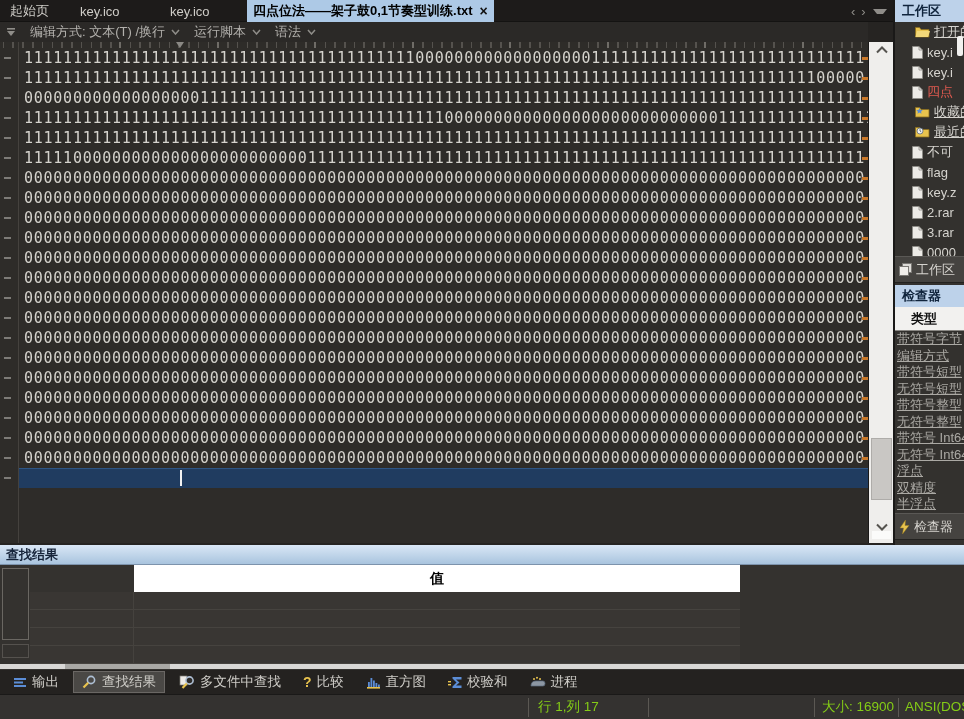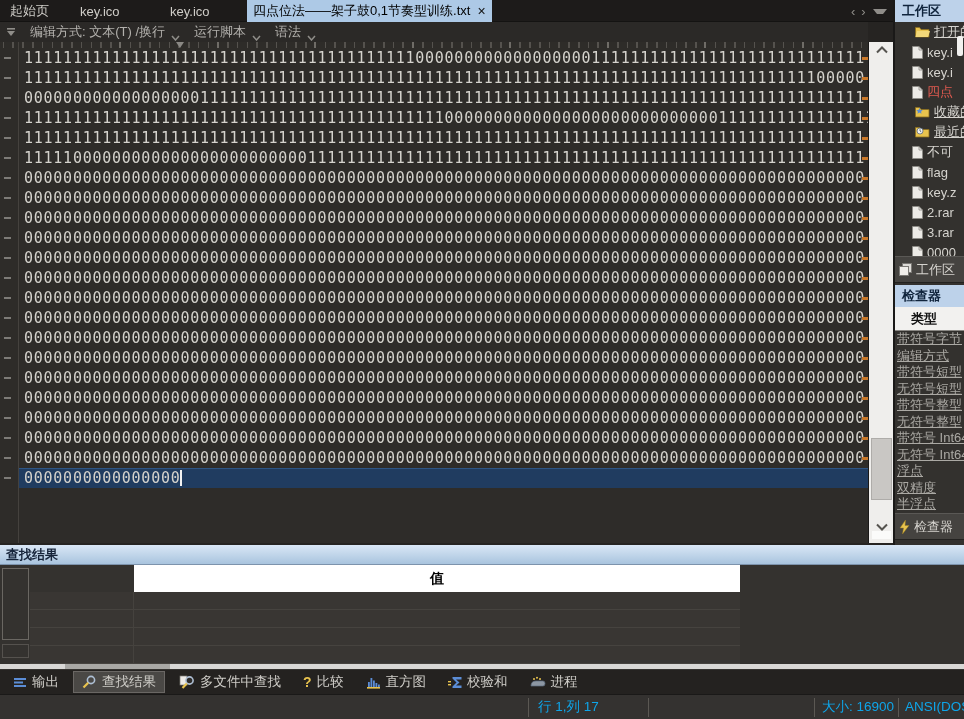--- a/index.html
+++ b/index.html
@@ -4,30 +4,30 @@
 <style>
   * { margin:0; padding:0; box-sizing:border-box; }
   html,body { width:964px; height:719px; overflow:hidden; background:#262422;
     font-family:"Liberation Sans", sans-serif; }
   #app { position:relative; width:964px; height:719px; background:#262422; }
 
   
   .tabbar { position:absolute; left:0; top:0; width:895px; height:22px; background:#1d1b1a; border-bottom:1px solid #141312; }
   .tab { position:absolute; top:0; height:22px; display:flex; align-items:center; padding:0 6px;
     color:#cfcdc8; font-size:13px; white-space:nowrap; cursor:default; }
-  .tab.active { background:#adc9e6; color:#000; font-weight:normal;text-align:right; }
+  .tab.active { background:#adc9e6; color:#000; font-weight:bold;text-align:right; }
   .tab .close { margin-left:7px; font-size:14px; line-height:14px; color:#111; }
   .tabnav { position:absolute; top:0; height:22px; display:flex; align-items:center; color:#8f8d89; font-size:13px; }
   .tabnav span { padding:0 3px; }
   .tri-down { width:0; height:0; border-left:4px solid transparent; border-right:4px solid transparent; border-top:5px solid #8f8d89; margin:0 4px; }
 
   
   .toolbar { position:absolute; left:0; top:22px; width:868px; height:20px; background:#2b2927;
     color:#b3b1ad; font-size:13px; display:flex; align-items:center; }
-  .toolbar .item { margin-left:14px; display:flex; align-items:flex-end; white-space:nowrap; }
+  .toolbar .item { margin-left:14px; display:flex; align-items:center; white-space:nowrap; }
   .chev { width:9px; height:6px; margin-left:6px; display:inline-block; }
   .collapse-ic { margin-left:6px; width:10px; height:10px; }
 
   
   .editor { position:absolute; left:0; top:42px; width:868px; height:501px; background:#2e2c29; overflow:hidden; }
   .ruler { position:absolute; left:0; top:0; width:868px; height:6px;
     background:
       repeating-linear-gradient(90deg, transparent 0 95.5px, #6f6c67 95.5px 97.5px),
       repeating-linear-gradient(90deg, transparent 0 8px, #55524e 8px 9.75px);
     background-position:24px 0; background-size:868px 6px, 868px 3px; background-repeat:no-repeat, repeat; }
@@ -90,21 +90,21 @@
   
   .bottombar { position:absolute; left:0; top:670px; width:964px; height:24px; background:#242220;
     display:flex; align-items:center; color:#cfcdc8; font-size:13.5px; }
   .btab { height:22px; display:flex; align-items:center; padding:0 8px; margin-left:6px; white-space:nowrap; }
   .btab svg, .btab .txtic { margin-right:5px; }
   .btab.active { background:#4a4845; border:1px solid #6a6764; }
   .txtic { font-weight:bold; }
 
   
   .statusbar { position:absolute; left:0; top:694px; width:964px; height:25px; background:#343230;
-    color:#0ea5e9; font-size:13.5px; border-top:1px solid #1a1918; }
+    color:#84cc16; font-size:13.5px; border-top:1px solid #1a1918; }
   .sitem { position:absolute; top:0; height:25px; line-height:24px; white-space:nowrap; overflow:hidden; }
   .ssep { position:absolute; top:3px; width:1px; height:19px; background:#5b5853; }
 </style>
 </head>
 <body>
 
 <div id="app">
 
   <div class="tabbar">
     <div class="tab" style="left:4px;">
@@ -280,21 +280,20 @@
         </div>
 
         <div class="eline">
           <span class="fold"></span>
           <span class="etxt">00000000000000000000000000000000000000000000000000000000000000000000000000000000000000</span>
           <span class="wrapm"></span>
         </div>
 
       <div class="eline selected">
         <span class="fold"></span>
-        <span class="etxt">0000000000000000</span>
         <span class="cursor"></span>
       </div>
     </div>
   </div>
 
   <div class="vscroll">
     <div class="varrow" style="top:0;">
       <svg width="12" height="8" viewBox="0 0 12 8">
           <path d="M1 6.5 L6 1.5 L11 6.5" stroke="#55534f" stroke-width="2" fill="none"></path>
         </svg>

